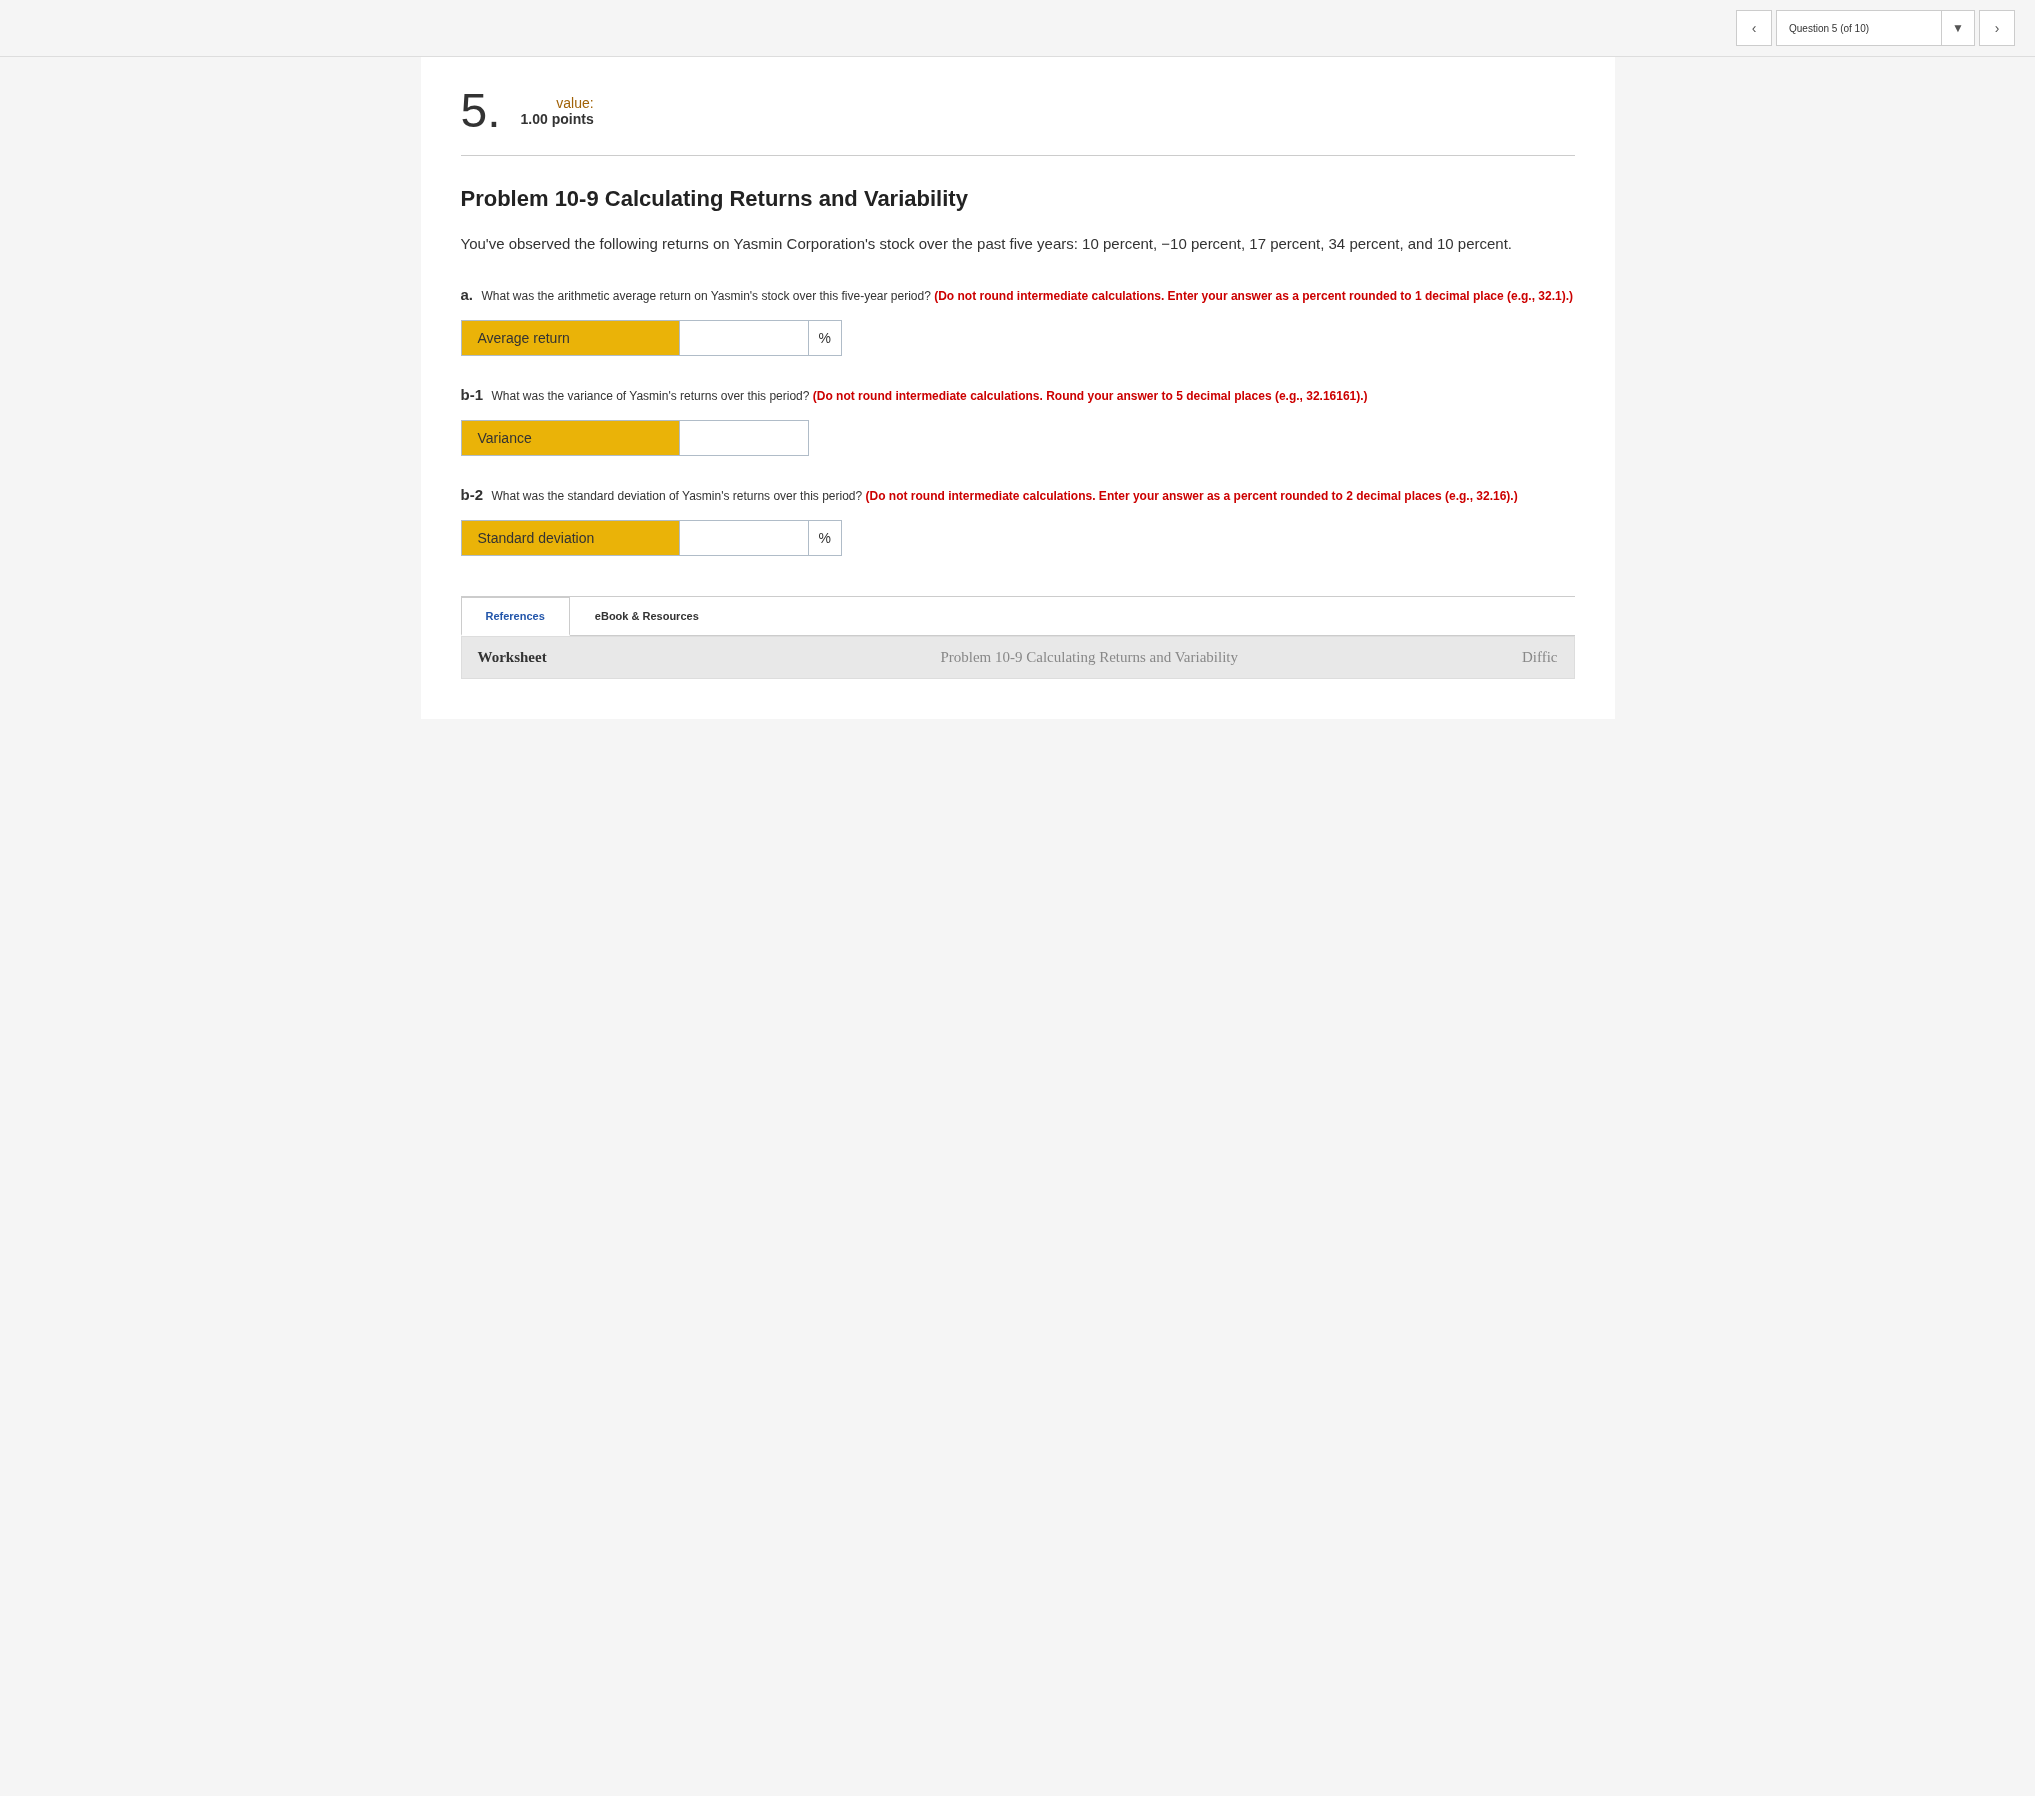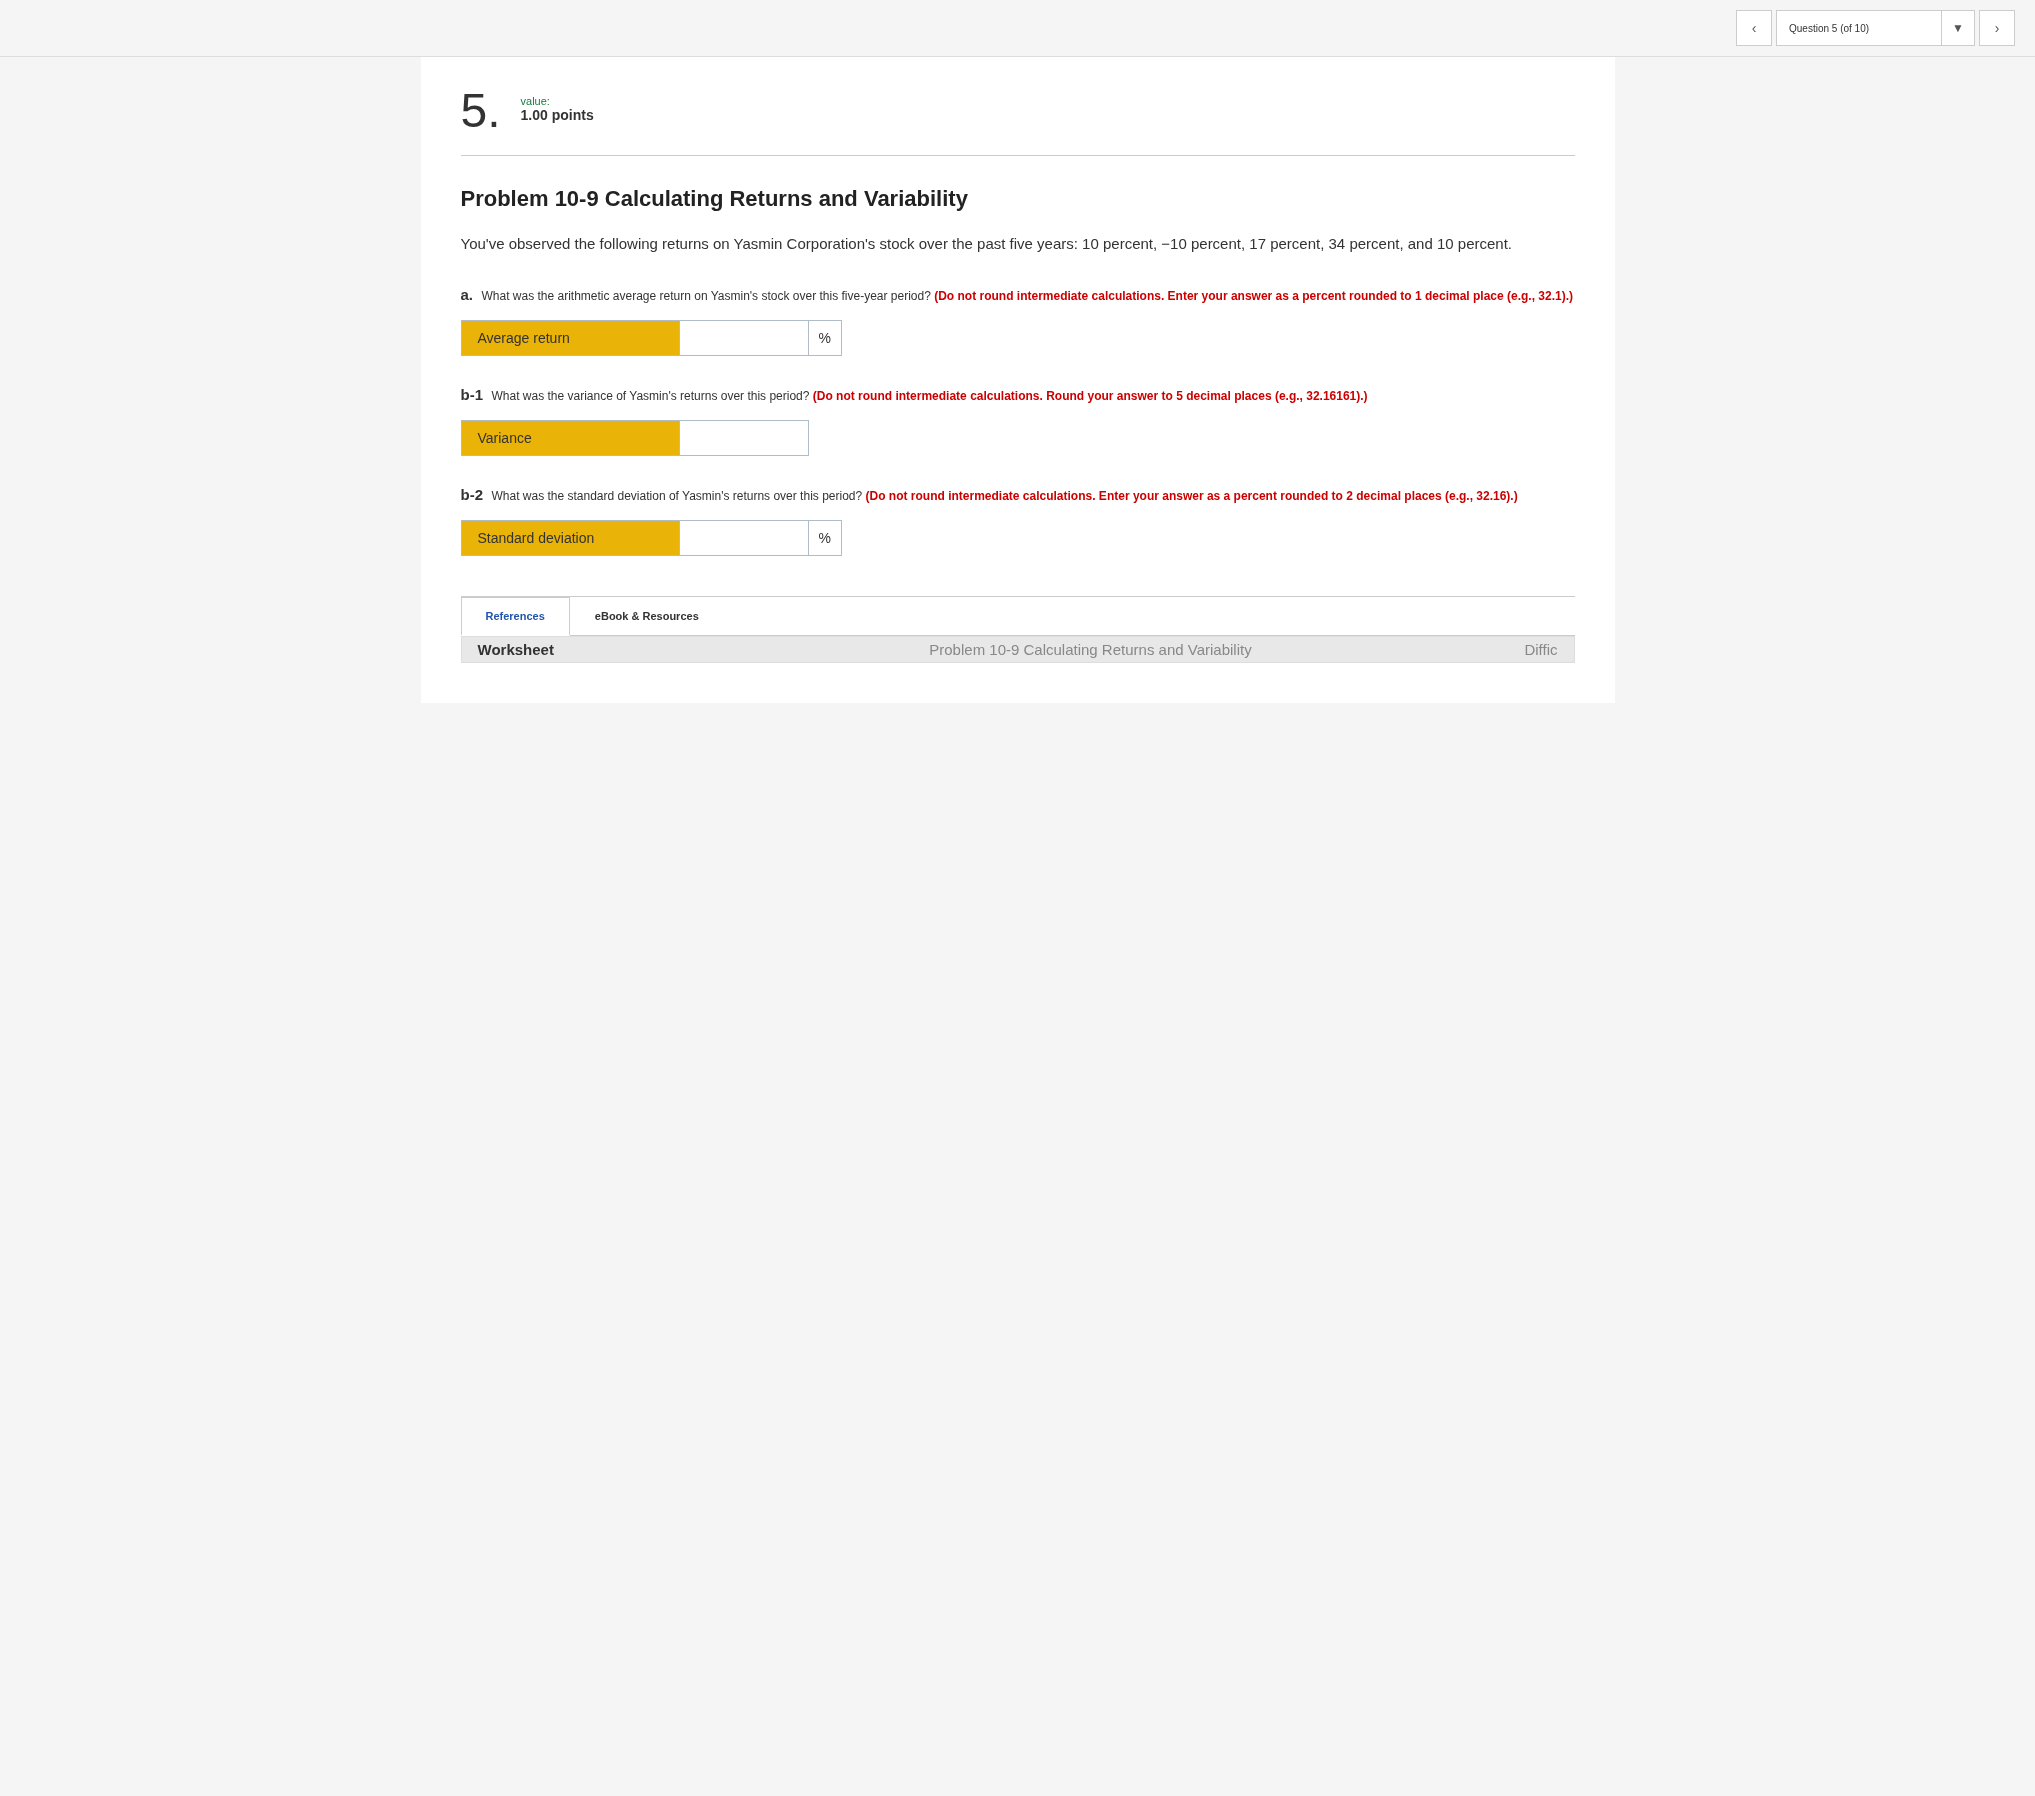--- a/index.html
+++ b/index.html
@@ -54,22 +54,23 @@
       font-weight: 300;
       color: #333;
       line-height: 1;
     }
 
     .question-meta {
       padding-top: 8px;
     }
 
     .question-meta .value-label {
-      font-size: 11px;
-      color: #15803d;
+      font-size: 14px;
+      color: #a16207;
+      text-align: right;
     }
 
     .question-meta .points {
       font-size: 14px;
       font-weight: bold;
       color: #333;
     }
 
     .problem-title {
       font-size: 22px;
@@ -191,24 +192,25 @@
 
     .tab.inactive {
       color: #333;
       font-weight: bold;
       border-bottom: 1px solid #ccc;
     }
 
     .worksheet-row {
       display: flex;
       align-items: center;
-      padding: 4px 16px;
+      padding: 12px 16px;
       background: #e8e8e8;
       border: 1px solid #ddd;
       margin-top: 0;
+      font-family: Liberation Serif, serif;
     }
 
     .worksheet-label {
       font-weight: bold;
       font-size: 15px;
       color: #333;
       min-width: 179px;
     }
 
     .worksheet-title {

